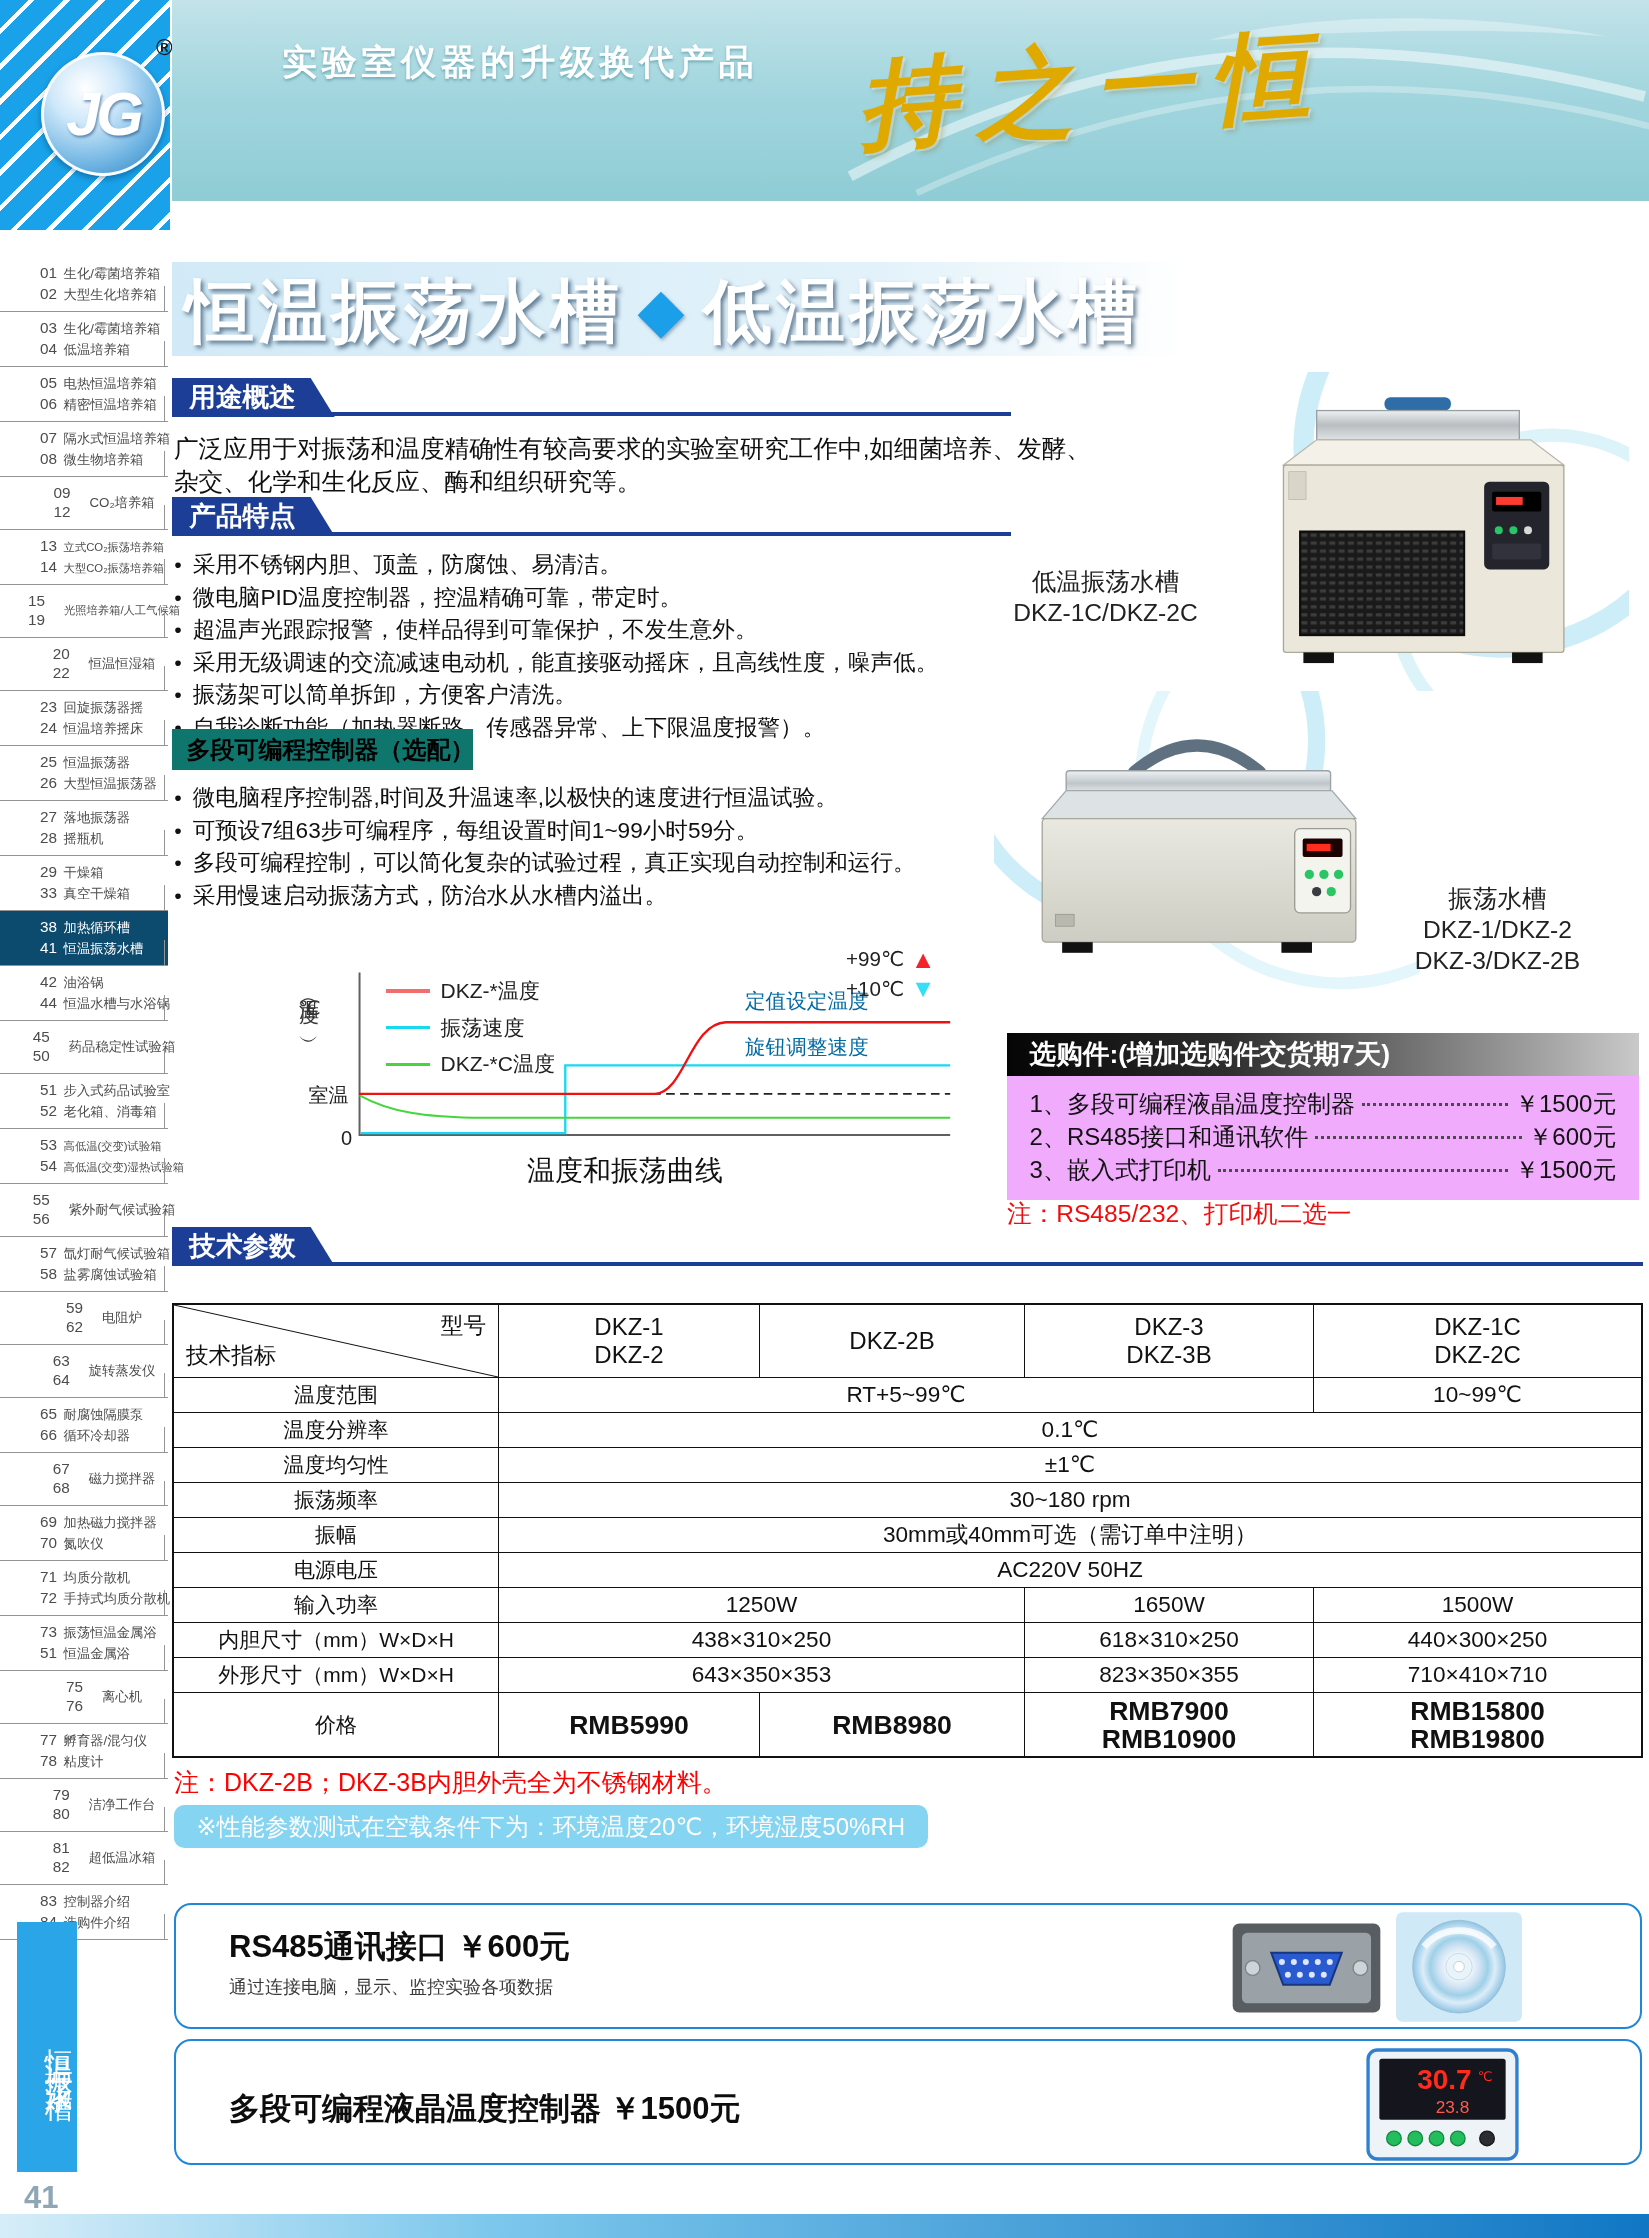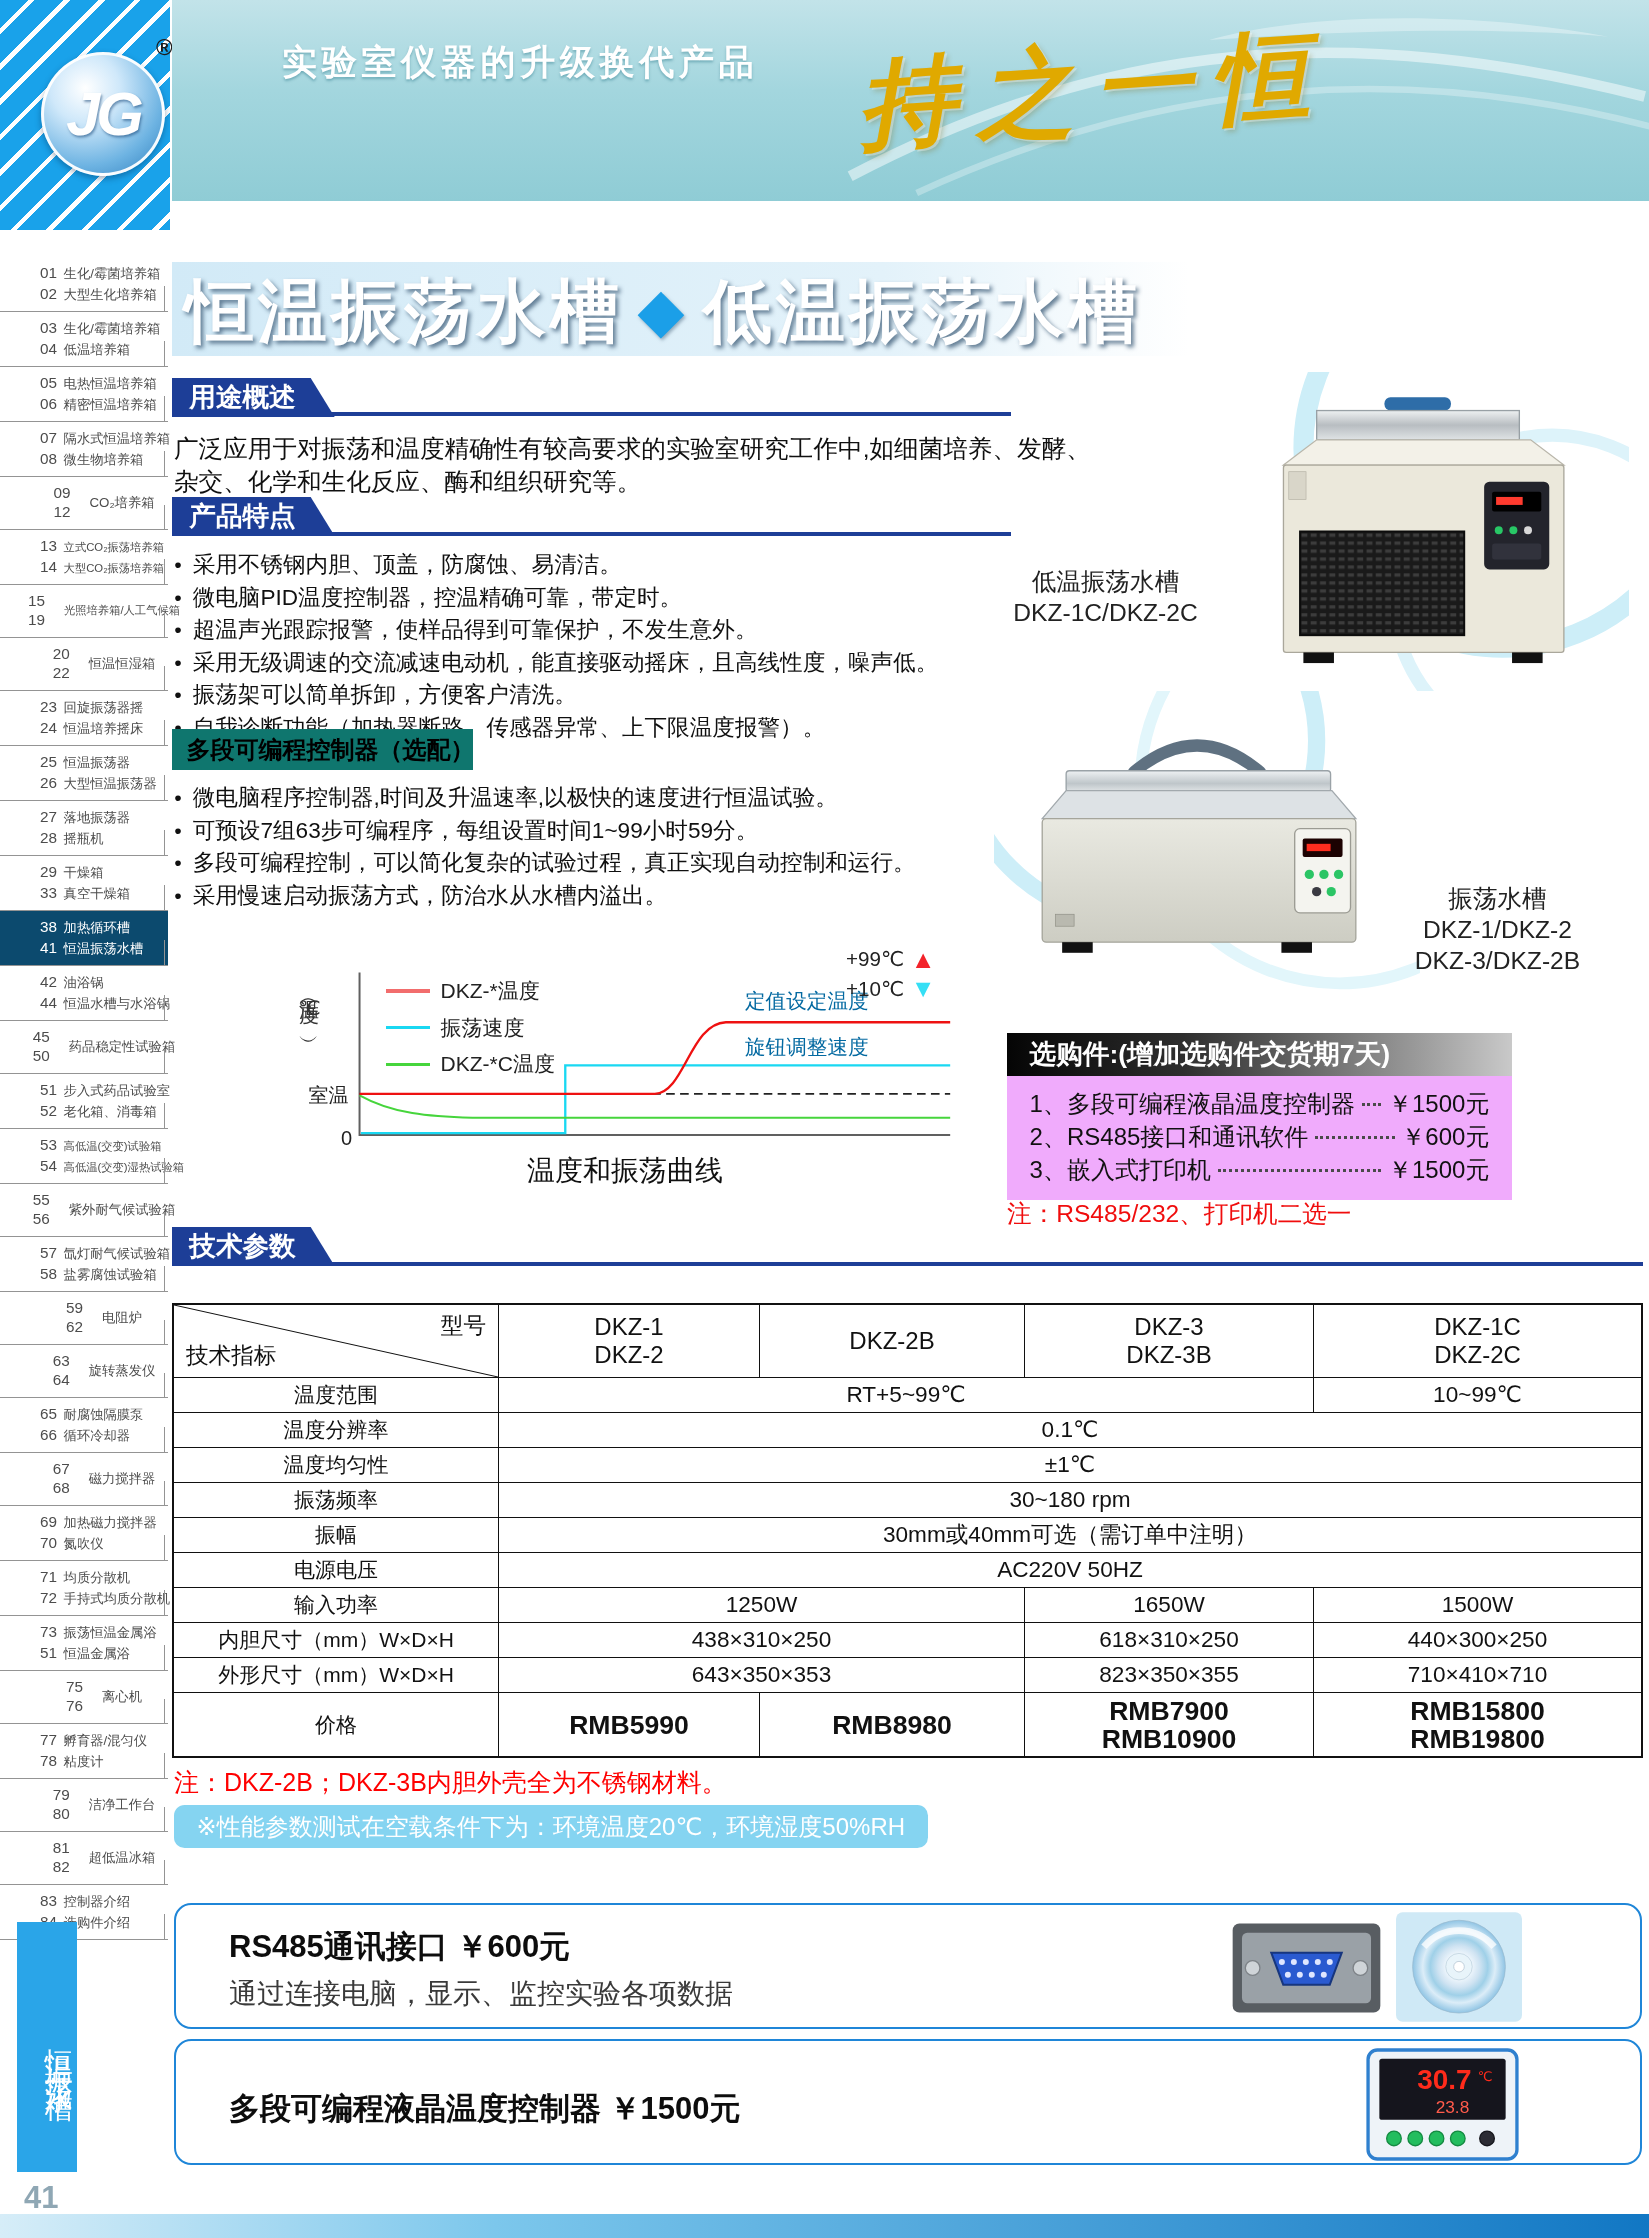--- a/index.html
+++ b/index.html
@@ -88,21 +88,21 @@
   .chart-caption{position:absolute;left:0;right:0;bottom:0;text-align:center;font-size:28px;color:#111}
 
   
   .prod{position:absolute}
   .prod-label{position:absolute;text-align:center;color:#222;font-size:24.6px;line-height:31px}
   .prod-models{white-space:pre-line}
   .lab1{left:976px;top:566px;width:259px}
   .lab2{left:1371px;top:883px;width:253px}
 
   
-  .opts{position:absolute;left:1007px;top:1033px;width:505px}
+  .opts{position:absolute;left:1007px;top:1033px;width:632px}
   .opts-head{height:43px;background:linear-gradient(90deg,#050505 0%,#2e2e2e 35%,#9c9c9c 82%,#c9c9c9 100%);
     color:#fff;font-size:26.6px;font-weight:bold;line-height:43px;padding-left:22.6px;white-space:nowrap}
   .opts-body{background:#f0abfc;padding:14.6px 22.6px 16px 22.6px}
   .opt-item{display:flex;align-items:baseline;font-size:24px;color:#111;line-height:26.6px;margin-bottom:6.6px}
   .opt-item:last-child{margin-bottom:0}
   .opt-label{white-space:nowrap}
   .leader{flex:1;border-bottom:3.3px dotted #4a4a4a;margin:0 6.6px;transform:translateY(-6px)}
   .opt-price{white-space:nowrap}
   .opts-note{position:absolute;left:1007px;top:1197px;font-size:24.6px;color:#f00d0d;white-space:nowrap}
 
@@ -126,21 +126,21 @@
   .perf-banner{position:absolute;left:174px;top:1805px;height:43px;line-height:43px;padding:0 22.6px;
     border-radius:10.6px;background:#85d4f1;color:#fff;font-size:24px;white-space:nowrap;width:fit-content}
 
   
   .obox{position:absolute;left:174px;width:1468px;height:126px;border:2.7px solid #1f86d8;
     border-radius:17.3px;background:#fff}
   .box1{top:1903px}.box2{top:2039px}
   .obox-title{position:absolute;left:53px;font-size:31px;font-weight:bold;color:#0d0d0d;white-space:nowrap}
   .box1 .obox-title{top:21px}
   .box2 .obox-title{top:47px}
-  .obox-desc{position:absolute;left:53px;top:70px;font-size:28px;color:#3a3a3a;white-space:nowrap}
+  .obox-desc{position:absolute;left:53px;top:70px;font-size:18px;color:#3a3a3a;white-space:nowrap}
   .img-abs{position:absolute}
 
   
   .side-tab{position:absolute;left:17.3px;top:1922px;width:60px;height:250px;background:#2aa5e8;color:#fff;
     writing-mode:vertical-rl;text-orientation:upright;font-size:28px;letter-spacing:9.3px;
     padding-top:13.3px;text-align:left;display:flex;justify-content:center}
   .page-num{position:absolute;left:24px;top:2180px;font-size:31px;font-weight:bold;color:#8fa7b4}
   .bottom-band{position:absolute;left:0;top:2214px;width:1650px;height:24.6px;
     background:linear-gradient(90deg,#d6edf8 0%,#7cc7ec 30%,#1177c4 100%)}
   svg text{font-family:"Liberation Sans","DejaVu Sans",sans-serif}

